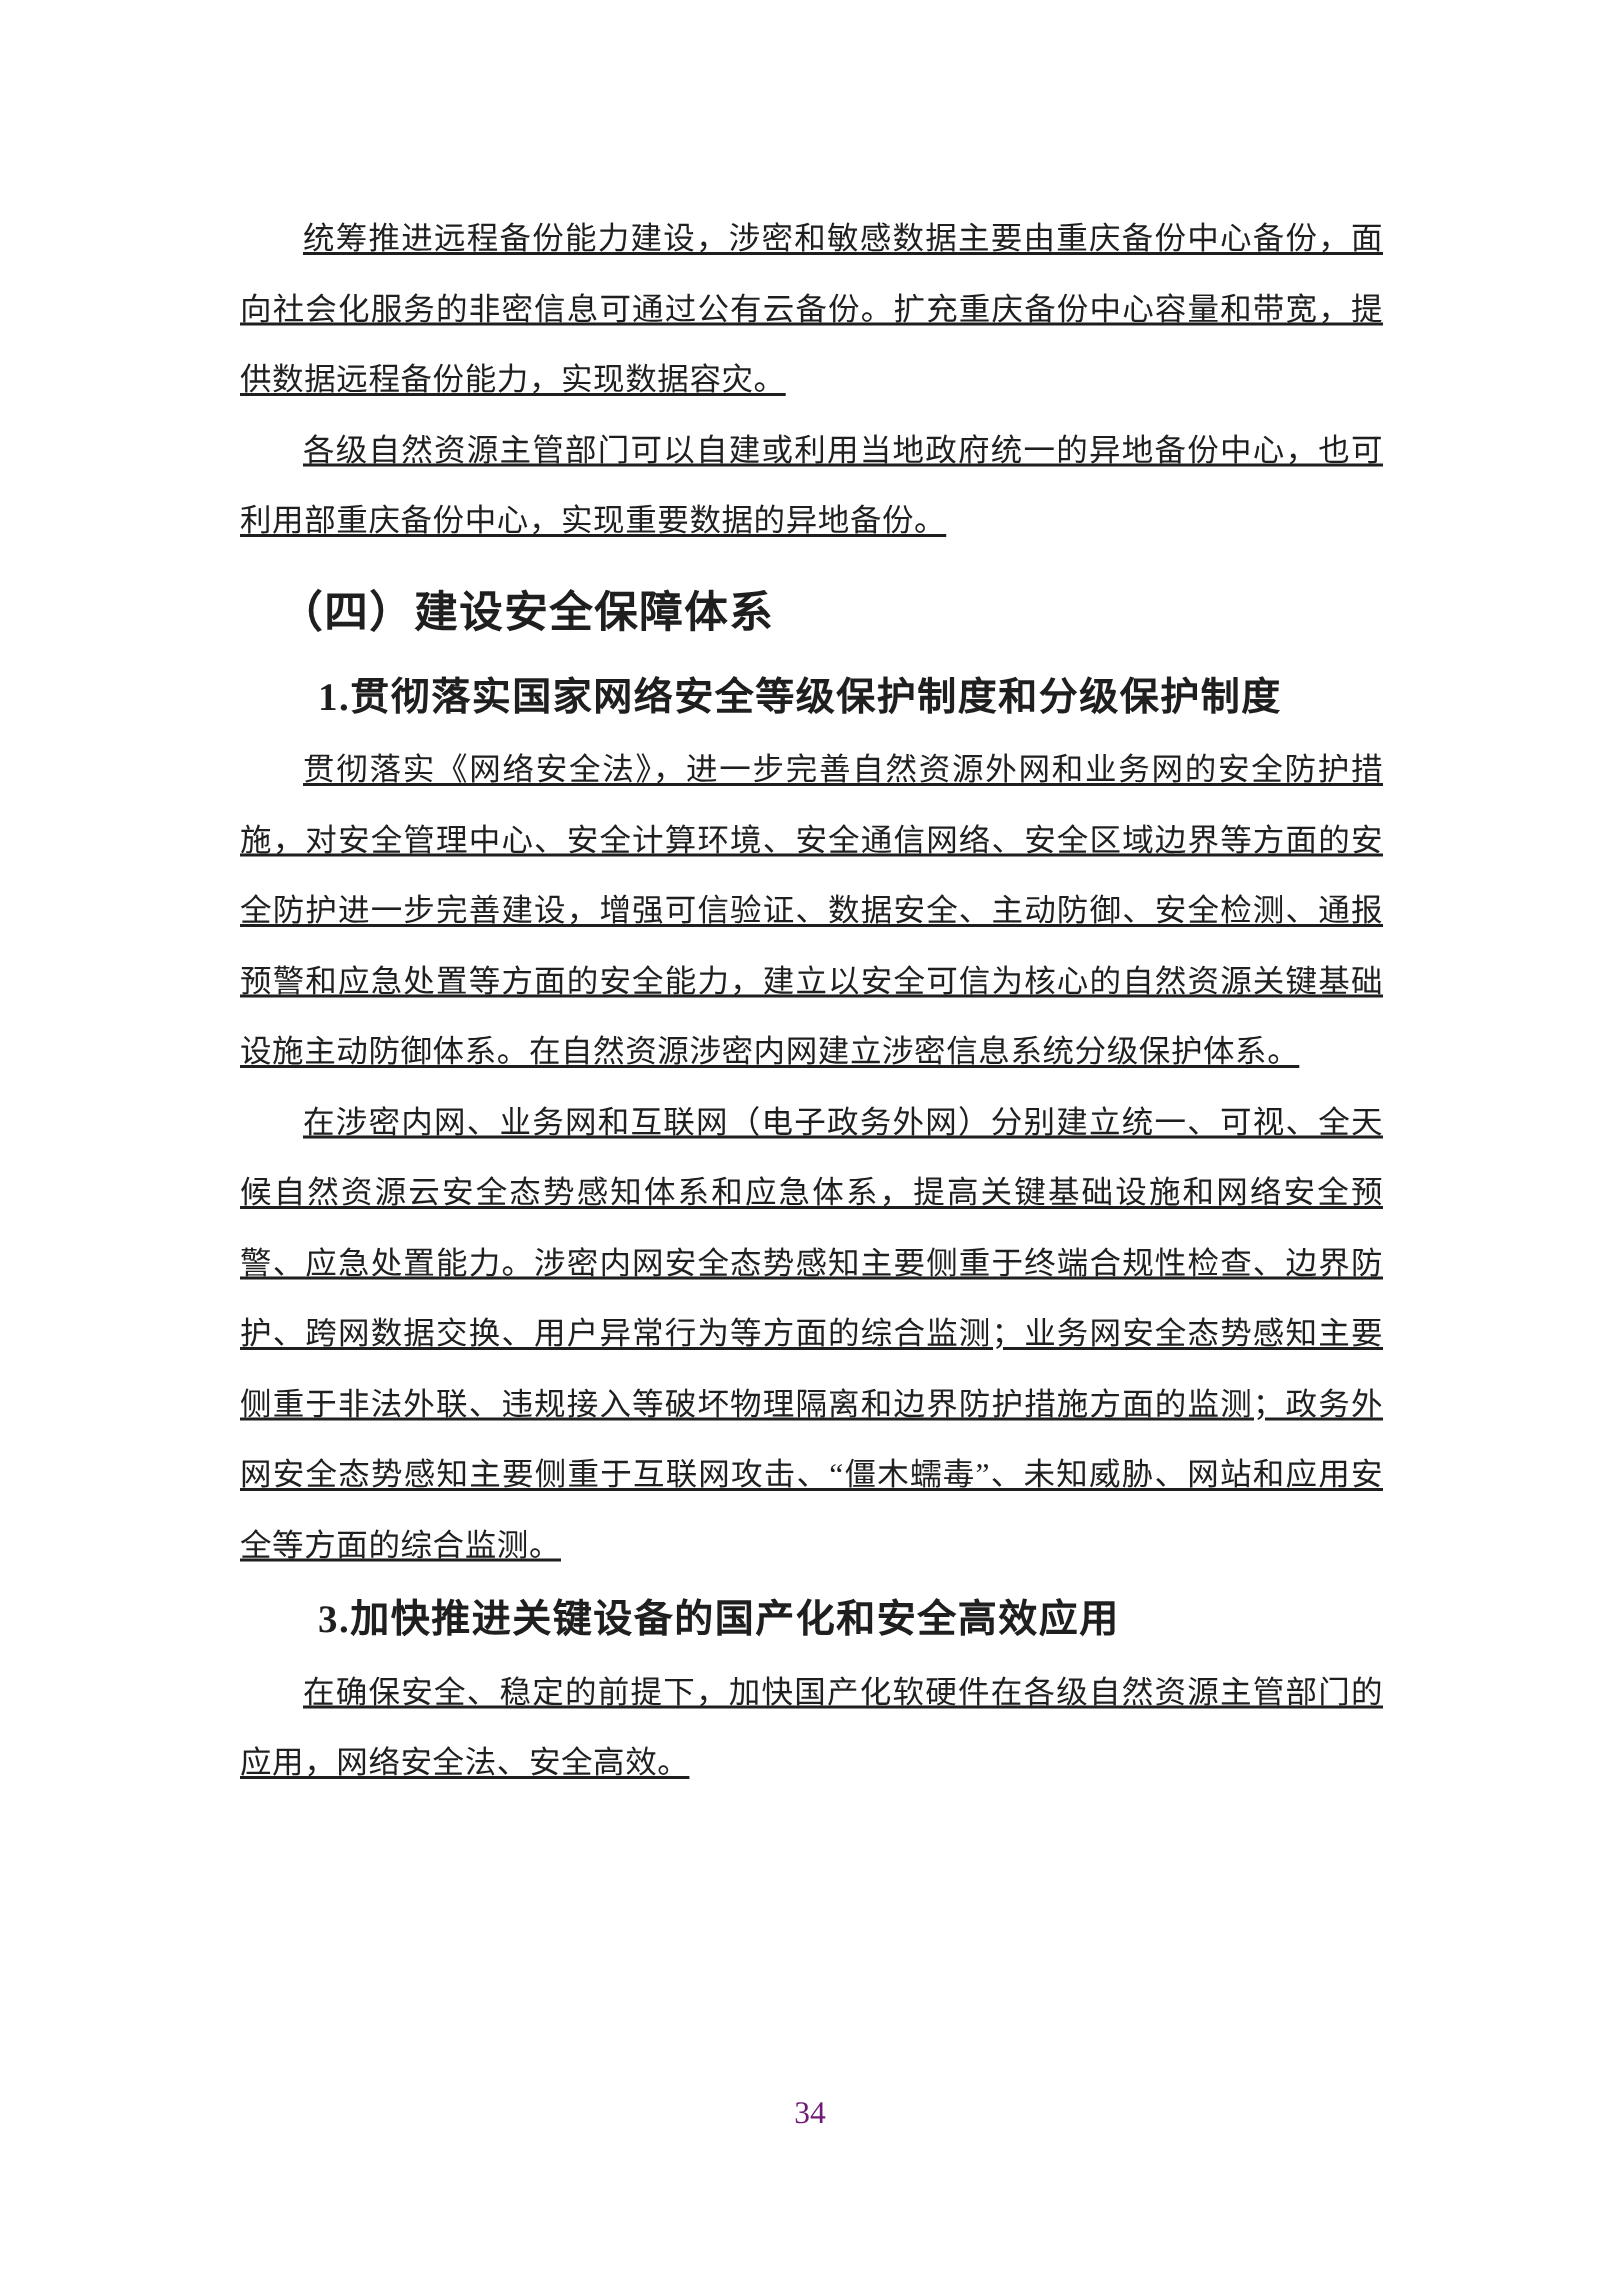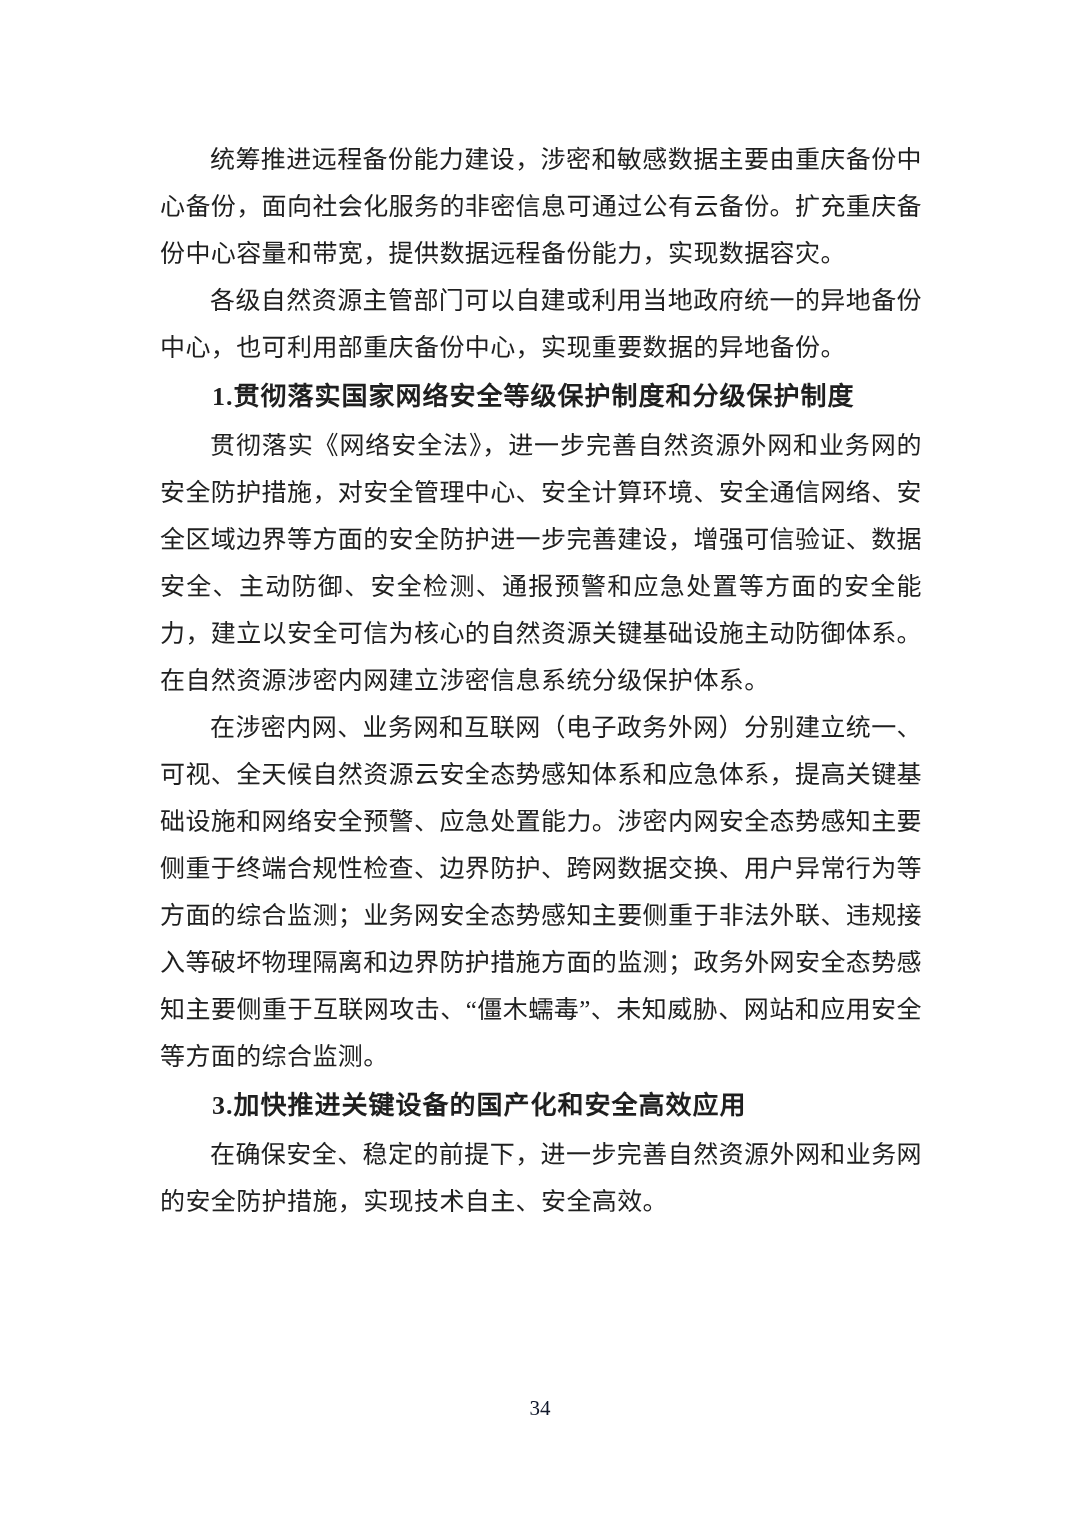--- a/index.html
+++ b/index.html
@@ -40,44 +40,46 @@
     font-family: "Liberation Sans", "DejaVu Sans", sans-serif;
     font-size: 29px;
     line-height: 52px;
     font-weight: bold;
     text-indent: 0.9em;
     letter-spacing: 1px;
     margin: 12px 0 6px 0;
     text-align: left;
   }
   .paragraph {
-    font-size: 25px;
+    font-size: 21px;
     line-height: 47px;
     text-indent: 2em;
     letter-spacing: 0.4px;
     margin: 0;
+    text-decoration: underline;
   }
   .page-number {
     position: absolute;
     top: 1394px;
     left: 0;
     width: 1080px;
     text-align: center;
     font-size: 21px;
     line-height: 28px;
-    color: #0f172a;
+    color: #701a75;
   }
 </style>
 </head>
 <body>
 
 <div class="page">
   <div class="content">
     <div class="block paragraph">统筹推进远程备份能力建设，涉密和敏感数据主要由重庆备份中心备份，面向社会化服务的非密信息可通过公有云备份。扩充重庆备份中心容量和带宽，提供数据远程备份能力，实现数据容灾。</div>
     <div class="block paragraph">各级自然资源主管部门可以自建或利用当地政府统一的异地备份中心，也可利用部重庆备份中心，实现重要数据的异地备份。</div>
+    <div class="block heading-section">（四）建设安全保障体系</div>
     <div class="block heading-numbered">1.贯彻落实国家网络安全等级保护制度和分级保护制度</div>
     <div class="block paragraph">贯彻落实《网络安全法》，进一步完善自然资源外网和业务网的安全防护措施，对安全管理中心、安全计算环境、安全通信网络、安全区域边界等方面的安全防护进一步完善建设，增强可信验证、数据安全、主动防御、安全检测、通报预警和应急处置等方面的安全能力，建立以安全可信为核心的自然资源关键基础设施主动防御体系。在自然资源涉密内网建立涉密信息系统分级保护体系。</div>
     <div class="block paragraph">在涉密内网、业务网和互联网（电子政务外网）分别建立统一、可视、全天候自然资源云安全态势感知体系和应急体系，提高关键基础设施和网络安全预警、应急处置能力。涉密内网安全态势感知主要侧重于终端合规性检查、边界防护、跨网数据交换、用户异常行为等方面的综合监测；业务网安全态势感知主要侧重于非法外联、违规接入等破坏物理隔离和边界防护措施方面的监测；政务外网安全态势感知主要侧重于互联网攻击、“僵木蠕毒”、未知威胁、网站和应用安全等方面的综合监测。</div>
     <div class="block heading-numbered">3.加快推进关键设备的国产化和安全高效应用</div>
-    <div class="block paragraph">在确保安全、稳定的前提下，进一步完善自然资源外网和业务网的安全防护措施，实现技术自主、安全高效。</div>
+    <div class="block paragraph">在确保安全、稳定的前提下，加快国产化软硬件在各级自然资源主管部门的应用，网络安全法、安全高效。</div>
   </div>
   <div class="page-number">34</div>
 </div>
 
 </body></html>

